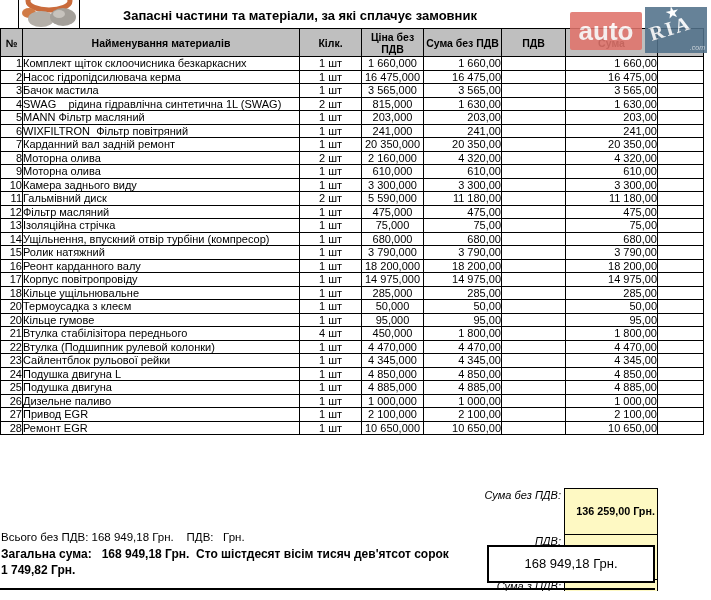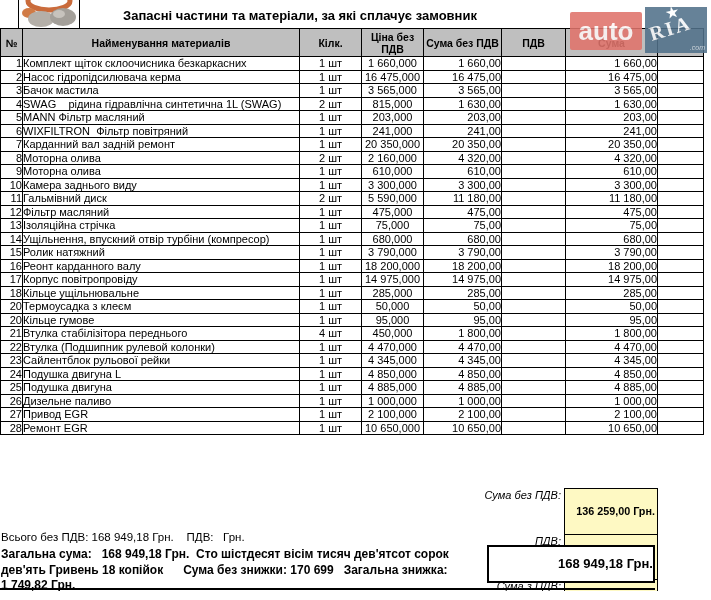--- a/index.html
+++ b/index.html
@@ -68,22 +68,22 @@
     line-height:12.5px; padding:16px 2px; height:12.5px;
   }
   
   .totals-line1{
     position:absolute; left:1px; top:531px; font-size:11.5px; white-space:pre; z-index:2;
   }
   .grand{position:absolute; left:1px; top:547px; z-index:2;}
   .grand-line{font-size:12px; font-weight:bold; line-height:15.5px; white-space:pre;}
   .total-box{
     position:absolute; left:487px; top:545px; width:164px; height:34px;
-    border:2px solid #000; background:#fff; text-align:right;
-    font-size:13px; font-weight:bold; line-height:34px; z-index:3;
+    border:2px solid #000; background:#fff; text-align:center;
+    font-size:13px; font-weight:normal; line-height:34px; z-index:3;
   }
   .thick-line{position:absolute; left:0; top:588px; width:655px; height:2px; background:#000; z-index:5;}
   .white-cover{position:absolute; left:0; top:591px; width:711px; height:9px; background:#fff; z-index:4;}
 </style>
 </head>
 <body>
 
 <div id="canvas">
 
   <div class="photo-box">
@@ -416,21 +416,20 @@
       </div>
       <div class="sumrow">
         <span class="sumlabel">Сума з ПДВ:</span>
         <span class="sumbox">136 259,00 Грн.</span>
       </div>
     </div>
 
   <div class="totals-line1">Всього без ПДВ: 168 949,18 Грн.    ПДВ:   Грн.</div>
   <div class="grand">
       <div class="grand-line">Загальна сума:   168 949,18 Грн.  Сто шістдесят вісім тисяч дев'ятсот сорок</div>
-      <div class="grand-line">дев'ять Гривень 18 копійок      Сума без знижки: 170 699   Загальна знижка:</div>
       <div class="grand-line">1 749,82 Грн.</div>
     </div>
 
   <div class="total-box">168 949,18 Грн.</div>
 
   <div class="thick-line"></div>
   <div class="white-cover"></div>
 
   <div class="watermark">
     <div class="wm-red">

